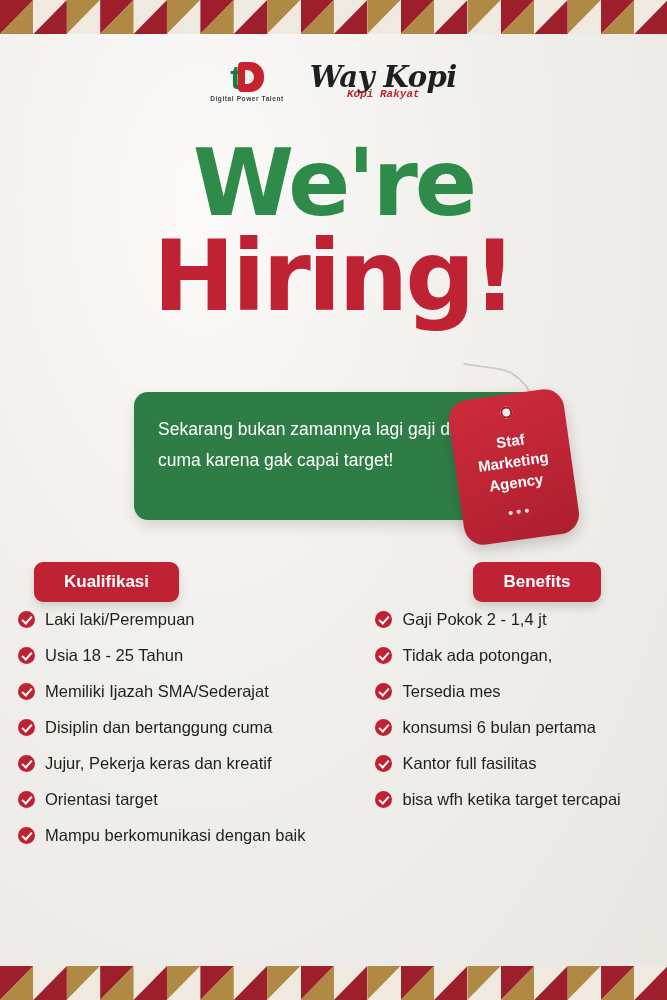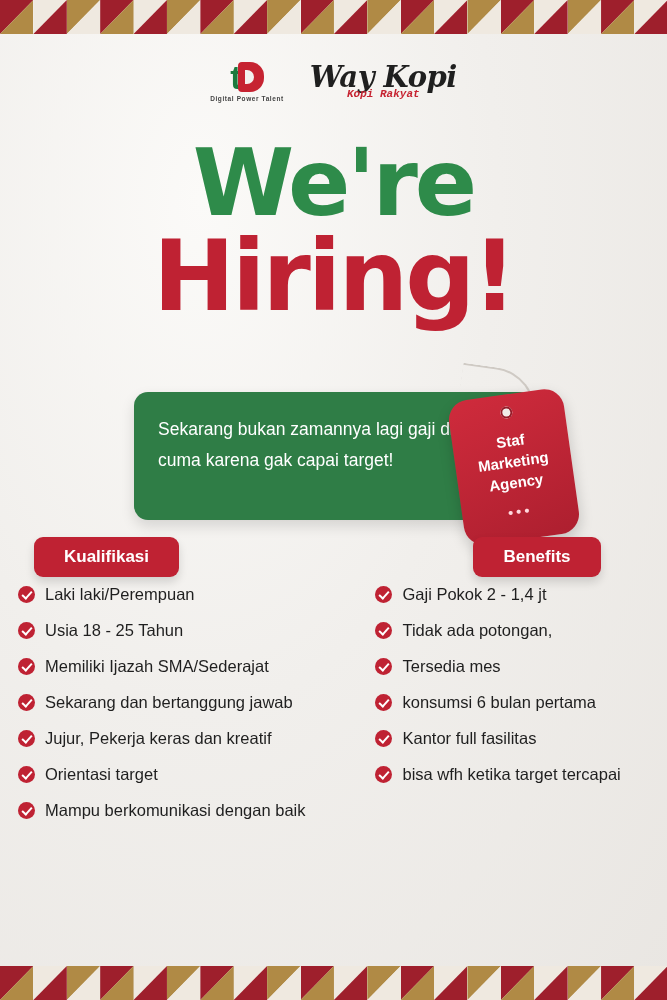--- a/index.html
+++ b/index.html
@@ -172,21 +172,21 @@
   .tag-dots {
     margin-top: 10px;
     color: #ffd9dd;
     letter-spacing: 3px;
     font-size: 15px;
   }
 
   
   .columns {
     position: absolute;
-    top: 537px; left: 0; width: 100%;
+    top: 562px; left: 0; width: 100%;
     display: flex;
     gap: 36px;
   }
   .col { width: 50%; padding: 0 10px 0 18px; }
   .col.right { padding-left: 24px; }
 
   .pill {
     position: relative;
     display: inline-block;
     background: #bf2233;
@@ -360,21 +360,21 @@
           <li>
             <span class="chk"></span>
             <span>Usia 18 - 25 Tahun</span>
           </li>
           <li>
             <span class="chk"></span>
             <span>Memiliki Ijazah SMA/Sederajat</span>
           </li>
           <li>
             <span class="chk"></span>
-            <span>Sekarang dan bertanggung jawab</span>
+            <span>Disiplin dan bertanggung cuma</span>
           </li>
           <li>
             <span class="chk"></span>
             <span>Jujur, Pekerja keras dan kreatif</span>
           </li>
           <li>
             <span class="chk"></span>
             <span>Orientasi target</span>
           </li>
           <li>

